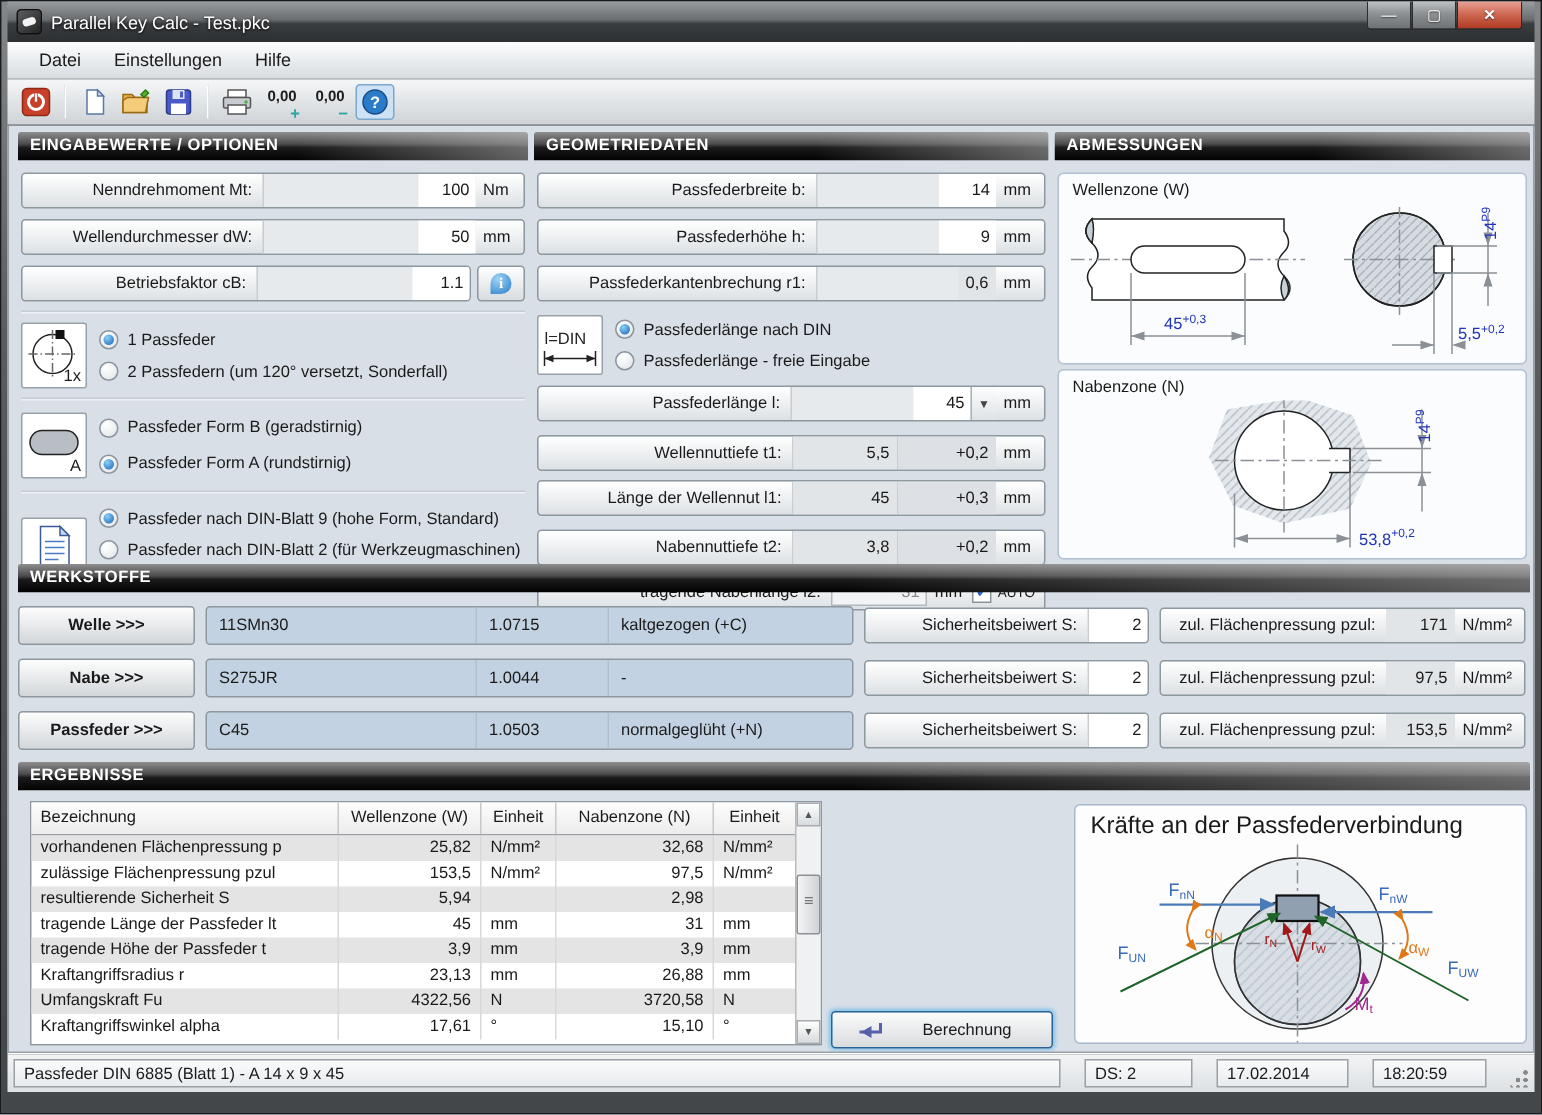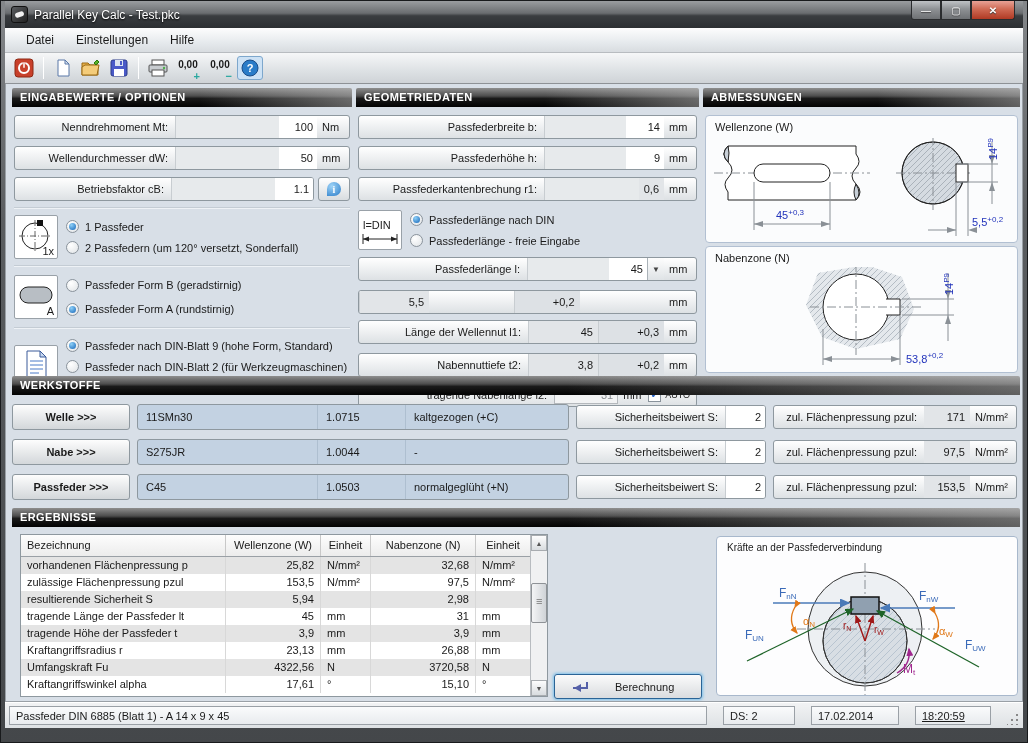--- a/index.html
+++ b/index.html
@@ -104,21 +104,21 @@
   .rs-thumb { position:absolute; left:0; top:48px; width:16px; height:40px; border:1px solid #8e9296; border-radius:2px;
     background:linear-gradient(90deg,#f4f5f6,#cfd3d7); }
   .rs-thumb::after { content:"≡"; position:absolute; left:4px; top:11px; color:#777; font-size:11px; }
 
   .calc-btn { position:absolute; left:542px; top:166px; width:148px; height:25px; border:1px solid #2a6496;
     border-radius:3px; background:linear-gradient(#fbfbfb,#d9dcdf); box-shadow:0 0 3px 1px #7cc0ea;
     display:flex; align-items:center; padding-left:12px; gap:26px; }
 
   .diagram-box { position:absolute; left:704px; top:28px; width:302px; height:160px; background:#fdfdfe;
     border:1px solid #a8b8cc; border-radius:4px; }
-  .diagram-title { position:absolute; left:10px; top:5px; font-size:10px; }
+  .diagram-title { position:absolute; left:10px; top:5px; font-size:16px; }
 
   .draw-box { background:#fbfcfd; border:1px solid #b2c0d2; border-radius:4px; position:absolute; }
   .zone-label { position:absolute; left:9px; top:5px; }
 
   
   .statusbar { height:26px; background:linear-gradient(#f2f3f4,#dde1e4); border-top:1px solid #fff;
     display:flex; align-items:center; gap:16px; padding:0 4px; }
   .st-seg { height:19px; border:1px solid #9aa0a6; background:linear-gradient(#fafbfc,#e8ebee);
     padding:3px 6px 0 6px; white-space:nowrap; overflow:hidden; }
   .st-main { flex:1; }
@@ -374,20 +374,21 @@
           <div class="frow-label">Passfederlänge l:</div>
           <div class="frow-field" style="width:137px;">
               <span style="flex:1"></span>
             <span class="val-white">45</span>
             <span class="drop-btn">▼</span>
             </div>
           <div class="frow-unit">mm</div>
         </div>
 
         <div class="frow" style="margin-bottom:6px;">
+          <div class="frow-label">Wellennuttiefe t1:</div>
           <div class="frow-field" style="width:70px;">
               <span class="val-gray" style="flex:1">5,5</span>
             </div>
           <div class="frow-field" style="width:66px;">
               <span class="val-gray" style="flex:1; background:#dde1e5;">+0,2</span>
             </div>
           <div class="frow-unit">mm</div>
         </div>
         <div class="frow" style="margin-bottom:9px;">
           <div class="frow-label">Länge der Wellennut l1:</div>
@@ -698,17 +699,17 @@
           <text x="186" y="116" fill="#a0288e" font-size="12" font-family="Liberation Sans, sans-serif"><tspan>M</tspan><tspan font-size="8" dy="2">t</tspan></text>
         </svg>
       </div>
     </div>
   </div>
 
   <div class="statusbar">
     <div class="st-seg st-main">Passfeder DIN 6885 (Blatt 1) - A 14 x 9 x 45</div>
     <div class="st-seg" style="width:72px;">DS: 2</div>
     <div class="st-seg" style="width:88px;">17.02.2014</div>
-    <div class="st-seg" style="width:76px;text-decoration:underline;">18:20:59</div>
+    <div class="st-seg" style="width:76px;">18:20:59</div>
     <div class="grip"></div>
   </div>
 
 </div>
 
 </body></html>

